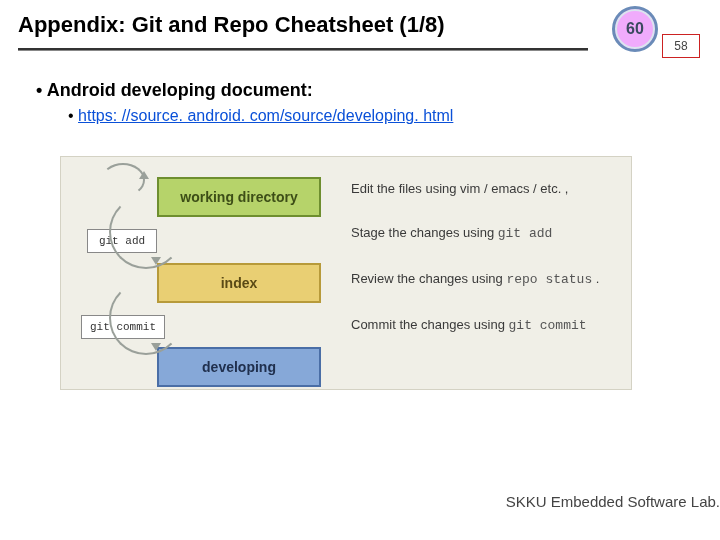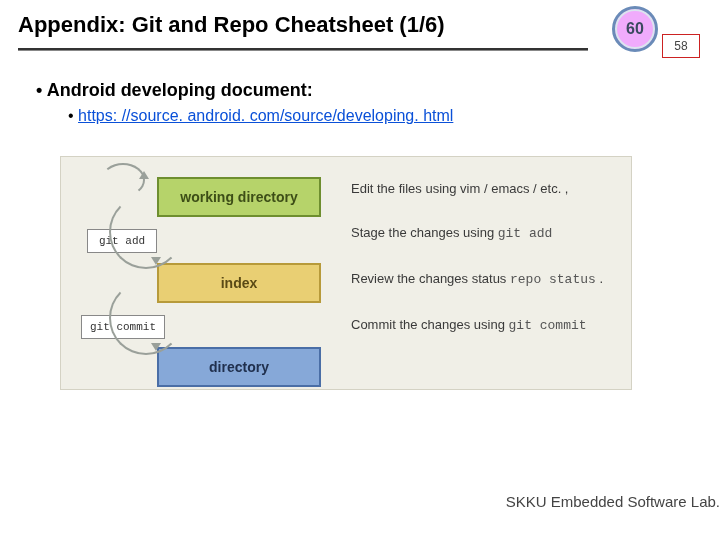--- a/index.html
+++ b/index.html
@@ -178,60 +178,60 @@
     font-size: 15px;
     color: #444;
   }
 </style>
 </head>
 <body>
 
 <div class="slide">
 
   <div class="header">
-    <div class="title">Appendix: Git and Repo Cheatsheet (1/6)</div>
+    <div class="title">Appendix: Git and Repo Cheatsheet (1/8)</div>
   </div>
   <div class="rule"></div>
 
   <div class="badge-main">60</div>
   <div class="badge-sub">58</div>
 
   <div class="content">
     <div class="bullet1">Android developing document:</div>
     <div class="bullet2">
       <span class="link">https: //source. android. com/source/developing. html</span>
     </div>
   </div>
 
   <div class="diagram">
 
     <div class="stage-box wd">working directory</div>
     <div class="stage-box idx">index</div>
-    <div class="stage-box rep">directory</div>
+    <div class="stage-box rep">developing</div>
 
     <div class="cmd-box cmd-add">git add</div>
     <div class="cmd-box cmd-commit">git commit</div>
 
     <div class="arc" style="left:48px; top:38px; width:70px; height:70px;"></div>
     <div class="arrowhead" style="left:90px; top:100px;"></div>
 
     <div class="arc" style="left:48px; top:124px; width:70px; height:70px;"></div>
     <div class="arrowhead" style="left:90px; top:186px;"></div>
 
     <div class="arc" style="left:40px; top:6px; width:40px; height:30px; border-bottom-color:transparent; border-right-color:#9aa09a; border-top-color:#9aa09a; border-left-color:transparent;"></div>
     <div class="arrowhead up" style="left:78px; top:14px;"></div>
 
     <div class="desc d2">
       <span>Stage the changes using </span><span class="mono">git add</span>
     </div>
     <div class="desc d1">
       <span>Edit the files using vim / emacs / etc. ,</span>
     </div>
     <div class="desc d3">
-      <span>Review the changes status </span><span class="mono">repo status</span><span> .</span>
+      <span>Review the changes using </span><span class="mono">repo status</span><span> .</span>
     </div>
     <div class="desc d4">
       <span>Commit the changes using </span><span class="mono">git commit</span>
     </div>
 
   </div>
 
   <div class="footer">SKKU Embedded Software Lab.</div>
 
 </div>

